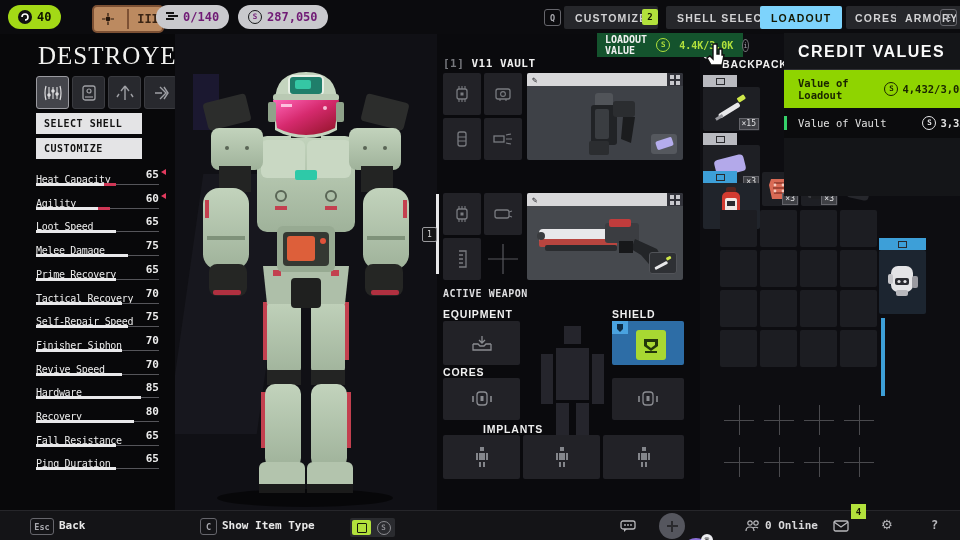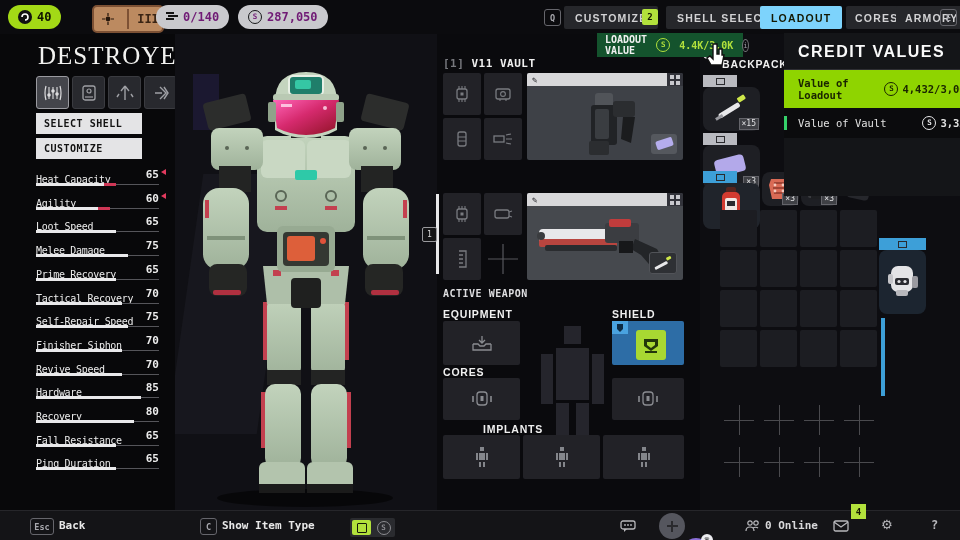--- a/index.html
+++ b/index.html
@@ -56,21 +56,21 @@
   .preview{position:absolute;background:#3e4147;border-radius:2px;overflow:hidden;}
   .pv-strip{position:absolute;left:0;top:0;right:16px;height:13px;background:#d8d8da;display:flex;align-items:center;padding-left:5px;box-sizing:border-box;}
   .pv-strip::before{content:"✎";font-size:9px;color:#26262a;}
   .pv-grid{position:absolute;right:0;top:0;width:16px;height:13px;background:#32333a;display:grid;
            grid-template-columns:4px 4px;gap:2px;align-content:center;justify-content:center;}
   .pv-grid i{width:4px;height:4px;background:#c9c9ce;}
   .chip-item{position:absolute;right:6px;bottom:6px;width:26px;height:20px;border-radius:3px;}
   .seclabel{font-family:"Liberation Sans",sans-serif;font-weight:bold;font-size:10.5px;letter-spacing:.8px;color:#f0f0f0;}
   .sil{position:absolute;background:#25252c;}
   
-  .tile{position:absolute;background:#1e1f24;border-radius:8px;overflow:visible;}
+  .tile{position:absolute;background:#1e1f24;border-radius:2px;overflow:visible;}
   .itab{position:absolute;left:0;top:-12px;height:12px;width:34px;background:#b9bac0;display:flex;align-items:center;justify-content:center;}
   .itab i{width:7px;height:5px;border:1px solid #2a2a2e;display:block;}
   .itab.blue{background:#3d9fd8;}
   .cnt{position:absolute;right:1px;bottom:1px;background:#3f4045;border:1px solid #64646a;
        font-size:8px;color:#e0e0e2;padding:0 2px;line-height:10px;}
   .cell{position:absolute;width:37px;height:37px;background:#1c1d22;border-radius:2px;}
   .pluscross{position:absolute;width:30px;height:30px;}
   .pluscross::before{content:"";position:absolute;left:50%;top:0;width:1px;height:30px;background:#4a4a4e;}
   .pluscross::after{content:"";position:absolute;top:50%;left:0;height:1px;width:30px;background:#4a4a4e;}
   

